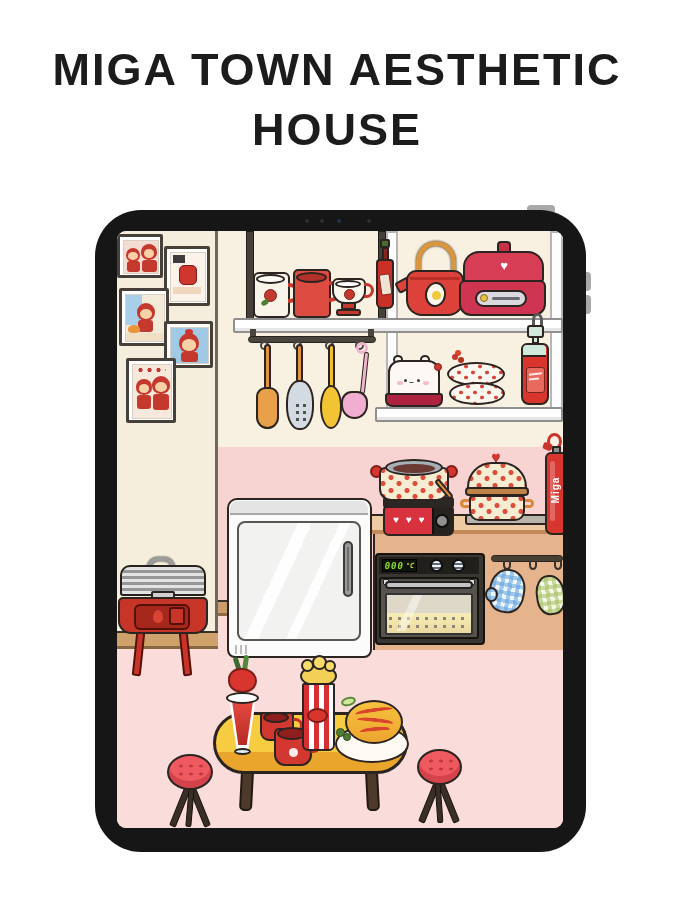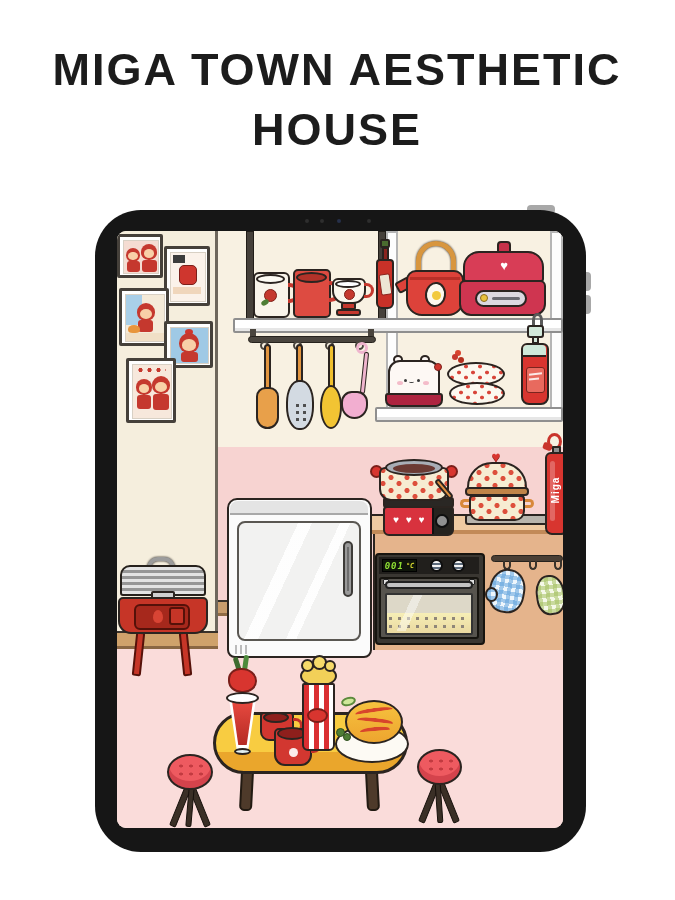--- a/index.html
+++ b/index.html
@@ -199,21 +199,21 @@
         <i class="a" style="left:3px;top:22px;width:19px;height:26px;background:#e86a5e;border:1.5px solid #7a241e;border-radius:3px"></i>
         <i class="a" style="left:6px;top:28px;width:13px;height:2px;background:rgba(255,255,255,.85);transform:rotate(-6deg)"></i>
         <i class="a" style="left:6px;top:33px;width:10px;height:2px;background:rgba(255,255,255,.85);transform:rotate(-6deg)"></i>
       </div>
 
       <div class="a" style="left:245px;top:283px;width:201px;height:20px;background:#eecaa2;border:2.5px solid #2b2420;border-bottom:4px solid #c28a58;border-radius:8px 0 0 2px"></div>
       <div class="a" style="left:256px;top:303px;width:190px;height:116px;background:#e5b48c;border-left:2.5px solid #2b2420"></div>
       <div class="a" style="left:258px;top:322px;width:110px;height:92px;background:#3a3732;border:2.5px solid #17140f;border-radius:4px">
         <i class="a" style="left:2px;top:2px;width:100px;height:17px;background:#211f1c"></i>
         <i class="a disp" style="left:5px;top:4px;width:35px;height:13px;background:#0f150a;border:1px solid #000">
-          <span class="dv">001</span>
+          <span class="dv">000</span>
           <span class="du">°C</span>
         </i>
         <i class="a" style="left:53px;top:4px;width:13px;height:13px;border:2px solid #0f0f0f;border-radius:50%;background:repeating-linear-gradient(180deg,#f4f4f4 0 2px,#5c6b7c 2px 4px)"></i>
         <i class="a" style="left:75px;top:4px;width:13px;height:13px;border:2px solid #0f0f0f;border-radius:50%;background:repeating-linear-gradient(180deg,#f4f4f4 0 2px,#5c6b7c 2px 4px)"></i>
         <i class="a" style="left:2px;top:22px;width:100px;height:62px;background:#57544e;border:2px solid #16140f;border-radius:3px"></i>
         <i class="a" style="left:6px;top:24px;width:6px;height:6px;background:#e0e0e0;border:1.5px solid #222;border-radius:1px"></i>
         <i class="a" style="left:92px;top:24px;width:6px;height:6px;background:#e0e0e0;border:1.5px solid #222;border-radius:1px"></i>
         <i class="a" style="left:8px;top:26px;width:88px;height:8px;background:#c4c4c4;border:2px solid #222;border-radius:4px"></i>
         <i class="a" style="left:8px;top:38px;width:88px;height:42px;background:#ddd8c8;border:2px solid #333;border-radius:2px"></i>
         <i class="a" style="left:10px;top:58px;width:84px;height:20px;background:linear-gradient(#f6eeb6,#ead9a0)"></i>

